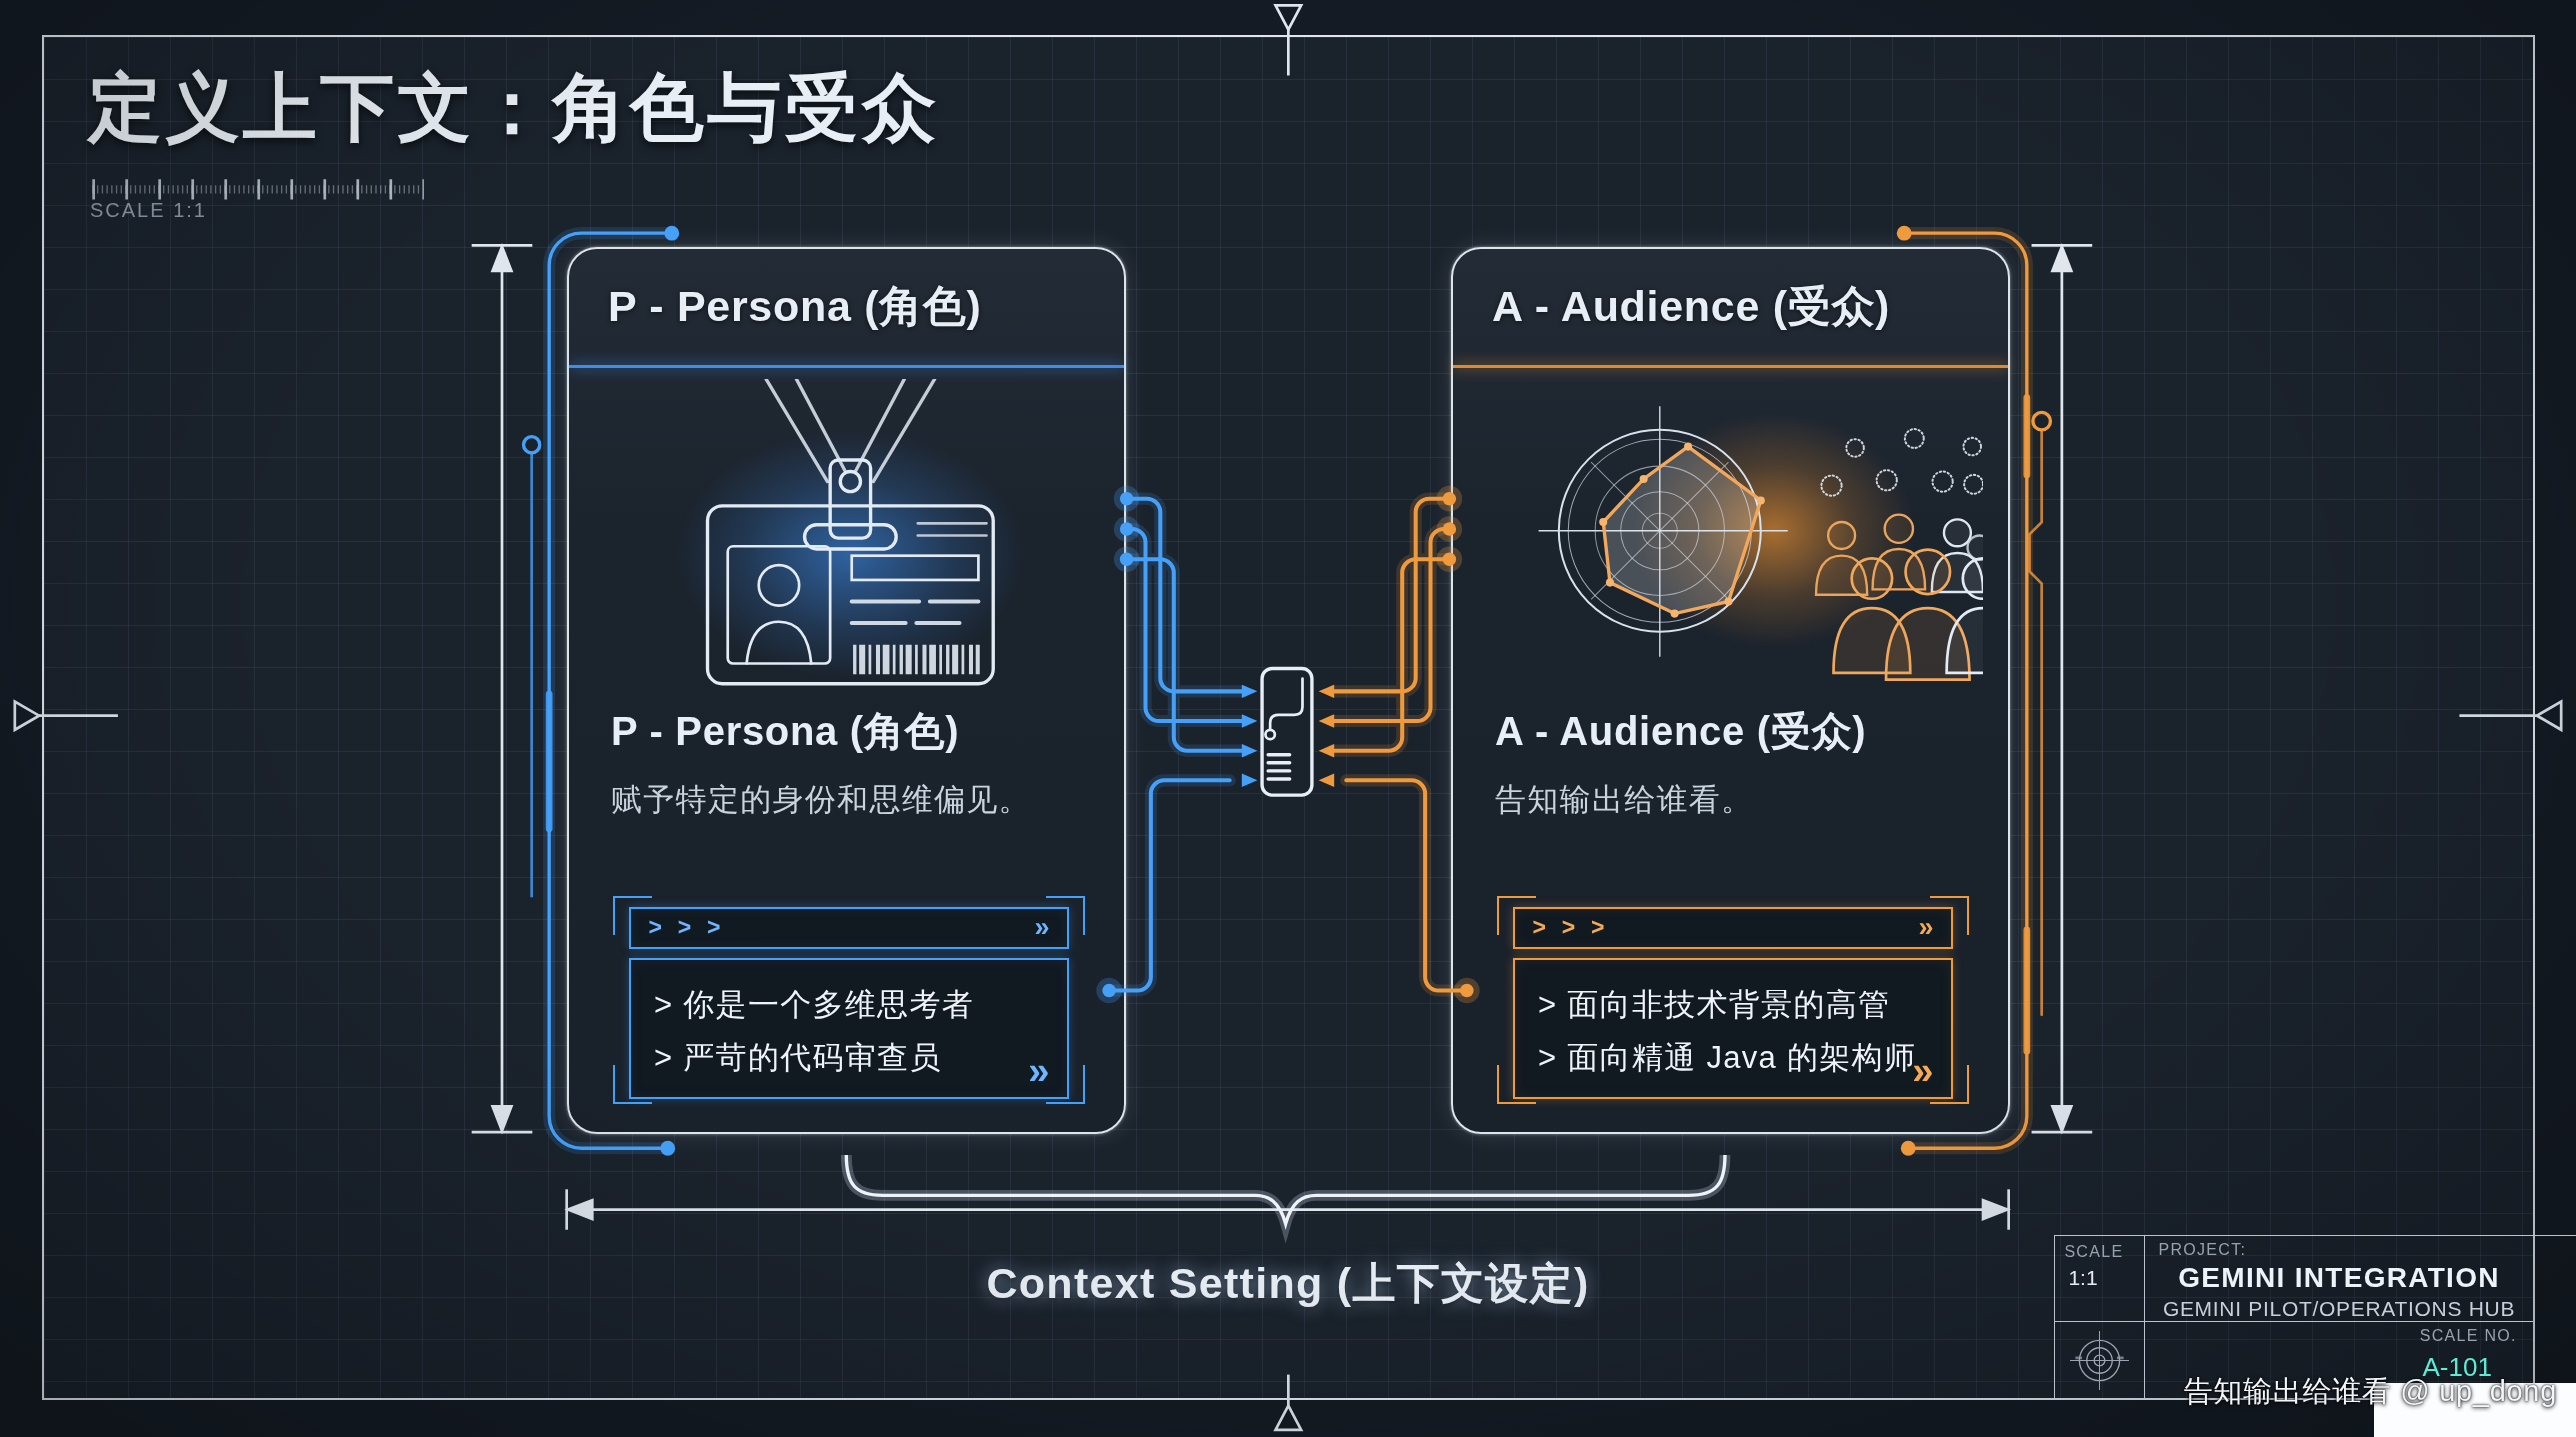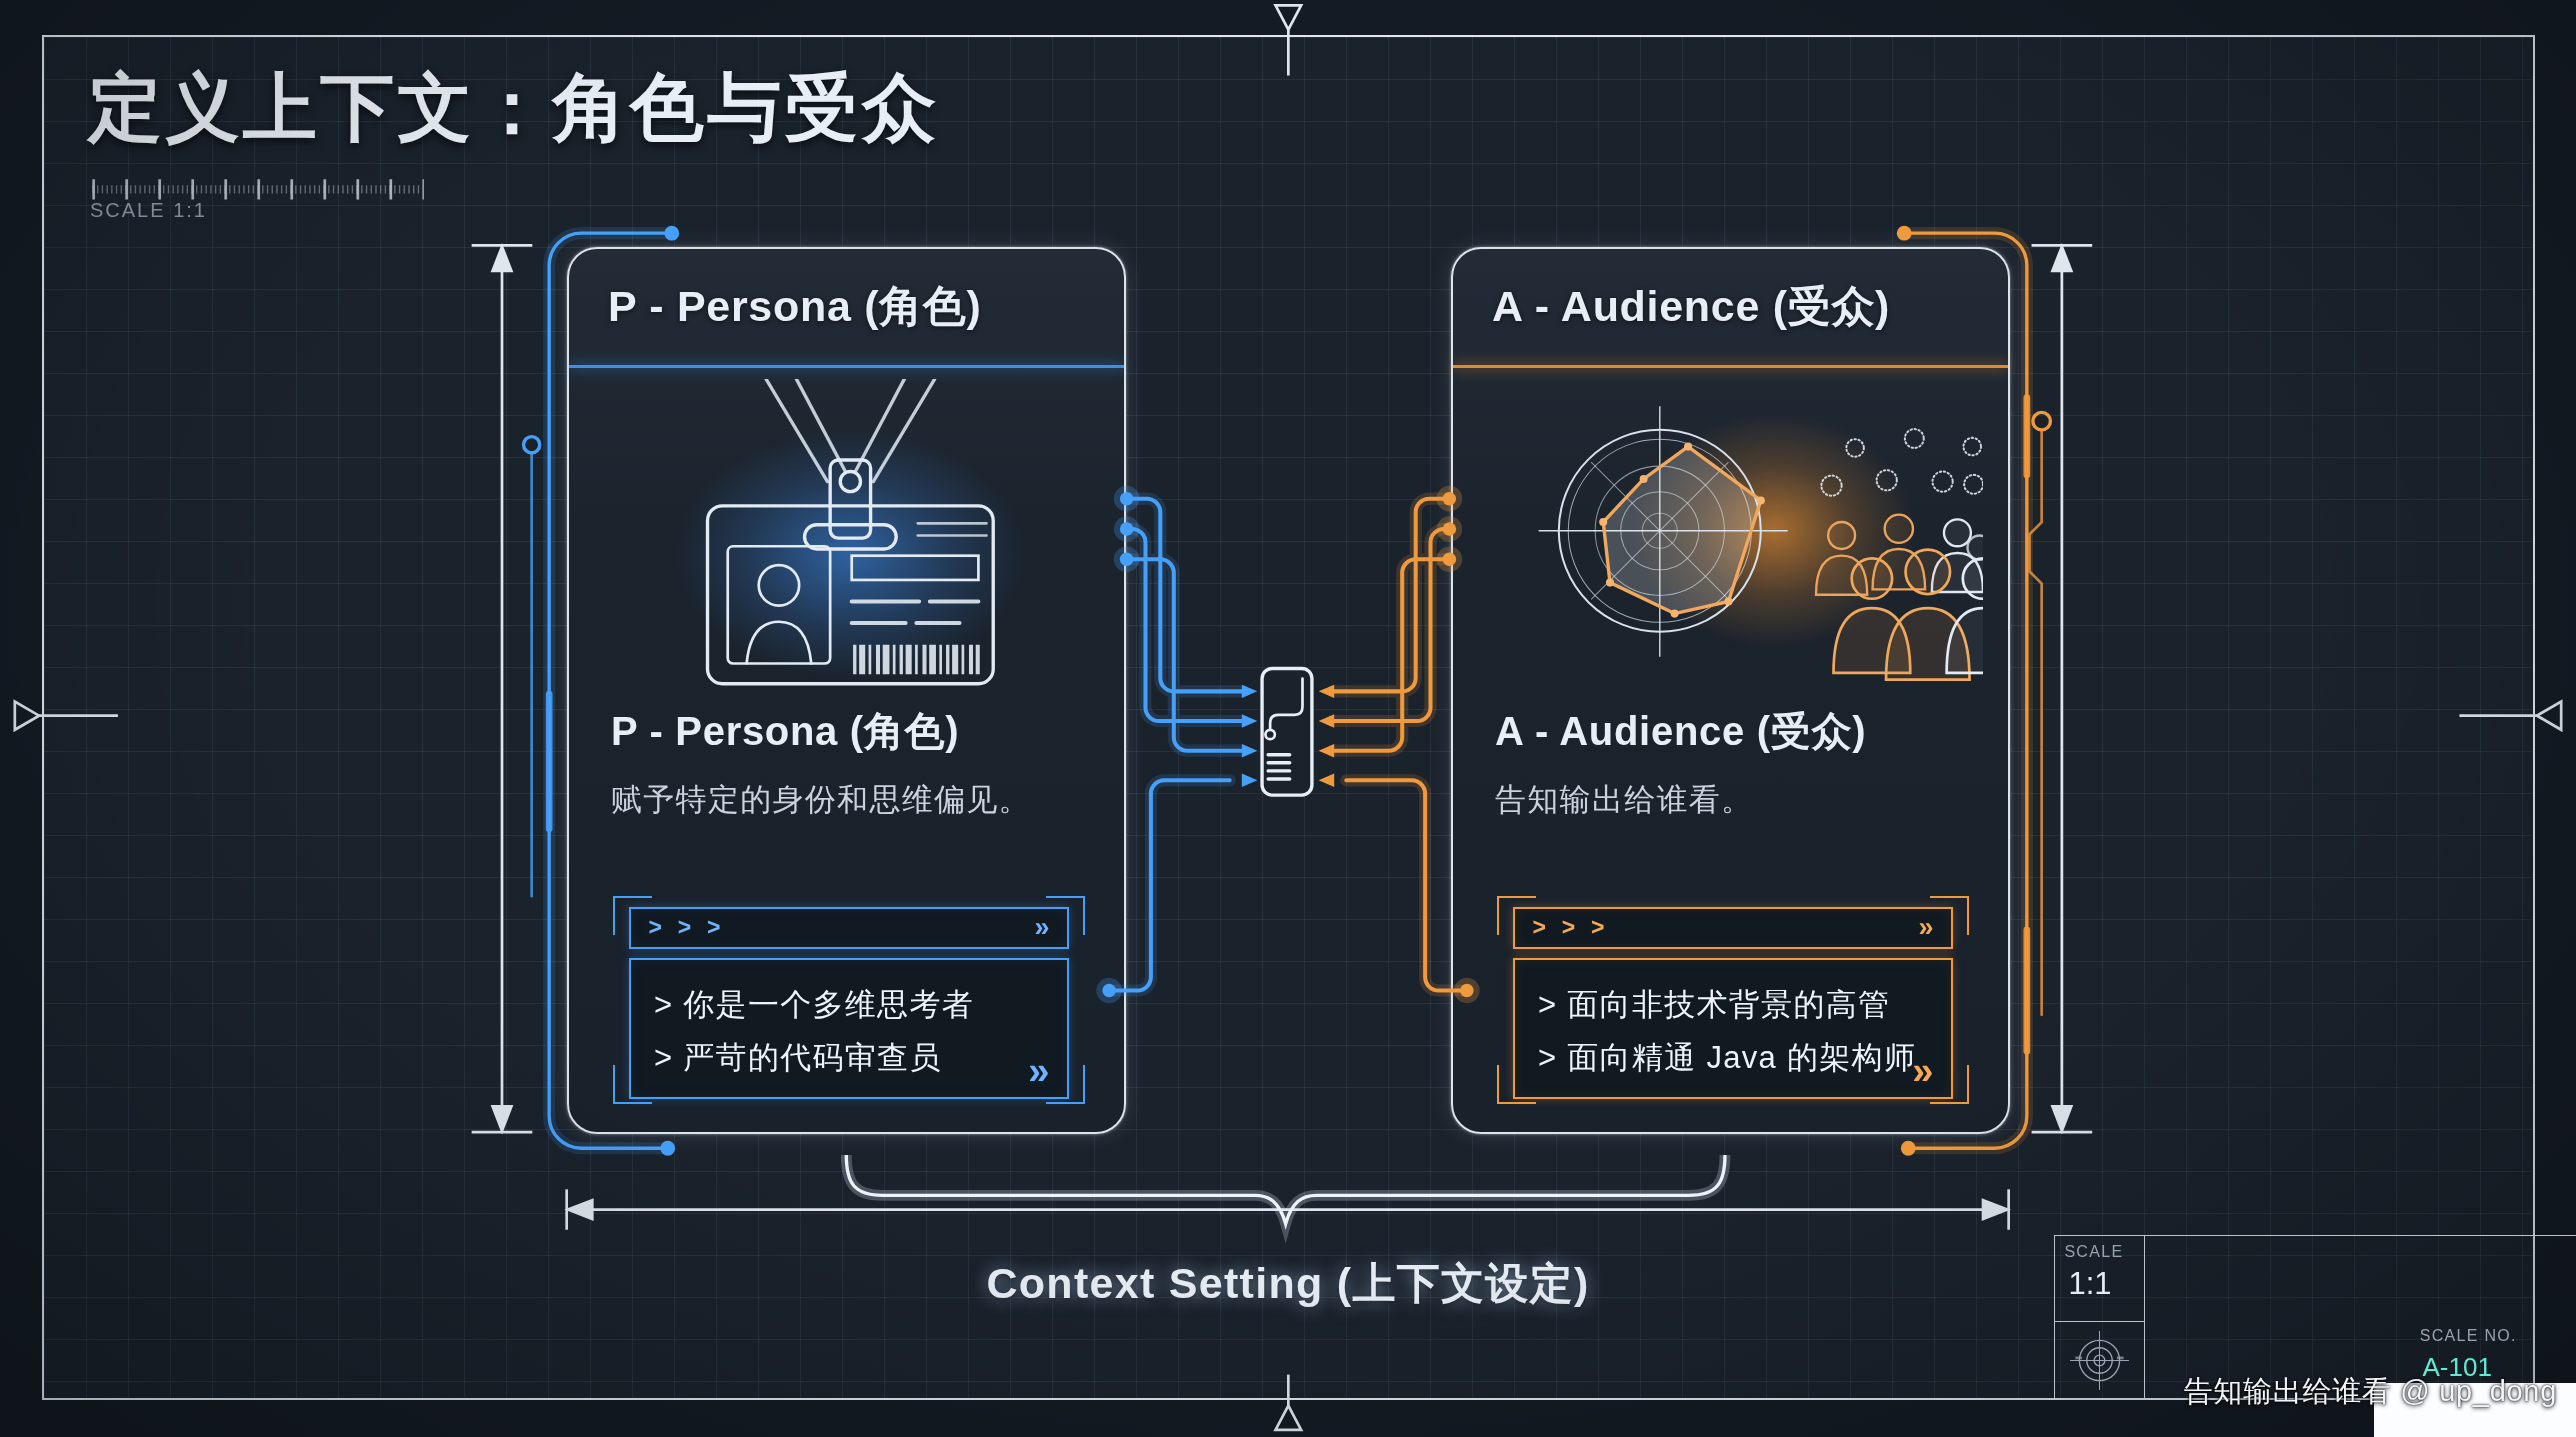--- a/index.html
+++ b/index.html
@@ -62,21 +62,21 @@
   .title-block{position:absolute;left:2054px;top:1235px;width:553px;height:165px;border:1.3px solid #b9c3ce;
         box-sizing:border-box;}
   .tb-cell{position:absolute;box-sizing:border-box;}
   .tb-scale{left:0;top:0;width:90px;height:86px;border-right:1.3px solid #b9c3ce;border-bottom:1.3px solid #b9c3ce;padding:6.7px 9.4px;}
   .tb-project{left:90px;top:0;width:388px;height:86px;border-bottom:1.3px solid #b9c3ce;padding:5.4px 13.5px;}
   .tb-stamp{left:0;top:86px;width:90px;height:76px;border-right:1.3px solid #b9c3ce;display:flex;align-items:center;justify-content:center;}
   .tb-author{left:90px;top:86px;width:264px;height:76px;border-right:1.3px solid #b9c3ce;display:flex;
         align-items:center;justify-content:center;font-size:25.6px;letter-spacing:1.3px;color:#d3dce6;}
   .tb-sheet{left:354px;top:86px;width:124px;height:76px;padding:5.4px 10.8px;}
   .tb-label{font-size:16px;color:#97a2af;letter-spacing:1.3px;}
-  .tb-scale-value{font-size:31px;margin:5.4px 0 0 4px;color:#e4ebf2;}
+  .tb-scale-value{font-size:21px;margin:5.4px 0 0 4px;color:#e4ebf2;}
   .tb-project-name{font-size:28px;font-weight:700;text-align:center;margin-top:2.7px;letter-spacing:1.3px;color:#eef3f9;}
   .tb-project-sub{font-size:21px;text-align:center;color:#c6d0da;margin-top:2.7px;letter-spacing:0.7px;}
   .tb-sheet-value{font-size:26px;margin:6.7px 0 0 2.7px;color:#5eead4;}
   
   .watermark-box{position:absolute;left:2374px;top:1383px;width:202px;height:55px;background:#fcfdfe;}
   .watermark{position:absolute;right:19px;top:1372px;font-size:29px;color:#f2f5f9;letter-spacing:0.7px;
         text-shadow:0 1.3px 4.7px rgba(0,0,0,.9),0 0 2px rgba(0,0,0,.9);}
   svg.overlay{position:absolute;inset:0;pointer-events:none;}
 </style>
 </head>
@@ -357,20 +357,25 @@
 
   <div class="context-label">Context Setting (上下文设定)</div>
 
   <div class="vignette"></div>
 
   <div class="title-block">
     <div class="tb-cell tb-scale">
       <div class="tb-label">SCALE</div>
       <div class="tb-scale-value">1:1</div>
     </div>
+    <div class="tb-cell tb-project">
+      <div class="tb-label">PROJECT:</div>
+      <div class="tb-project-name">GEMINI INTEGRATION</div>
+      <div class="tb-project-sub">GEMINI PILOT/OPERATIONS HUB</div>
+    </div>
     <div class="tb-cell tb-stamp">
       <svg width="67" height="67" viewBox="0 0 100 100">
         <g stroke="#9aa5b1" fill="none" stroke-width="2">
           <circle cx="50" cy="50" r="30"></circle>
             <circle cx="50" cy="50" r="19"></circle>
             <circle cx="50" cy="50" r="8"></circle>
           <path d="M50,6 V94 M6,50 H94" stroke-width="1.5"></path>
           <path d="M14,46 h10 M76,46 h10" stroke-width="4" opacity="0.7"></path>
         </g>
       </svg>

